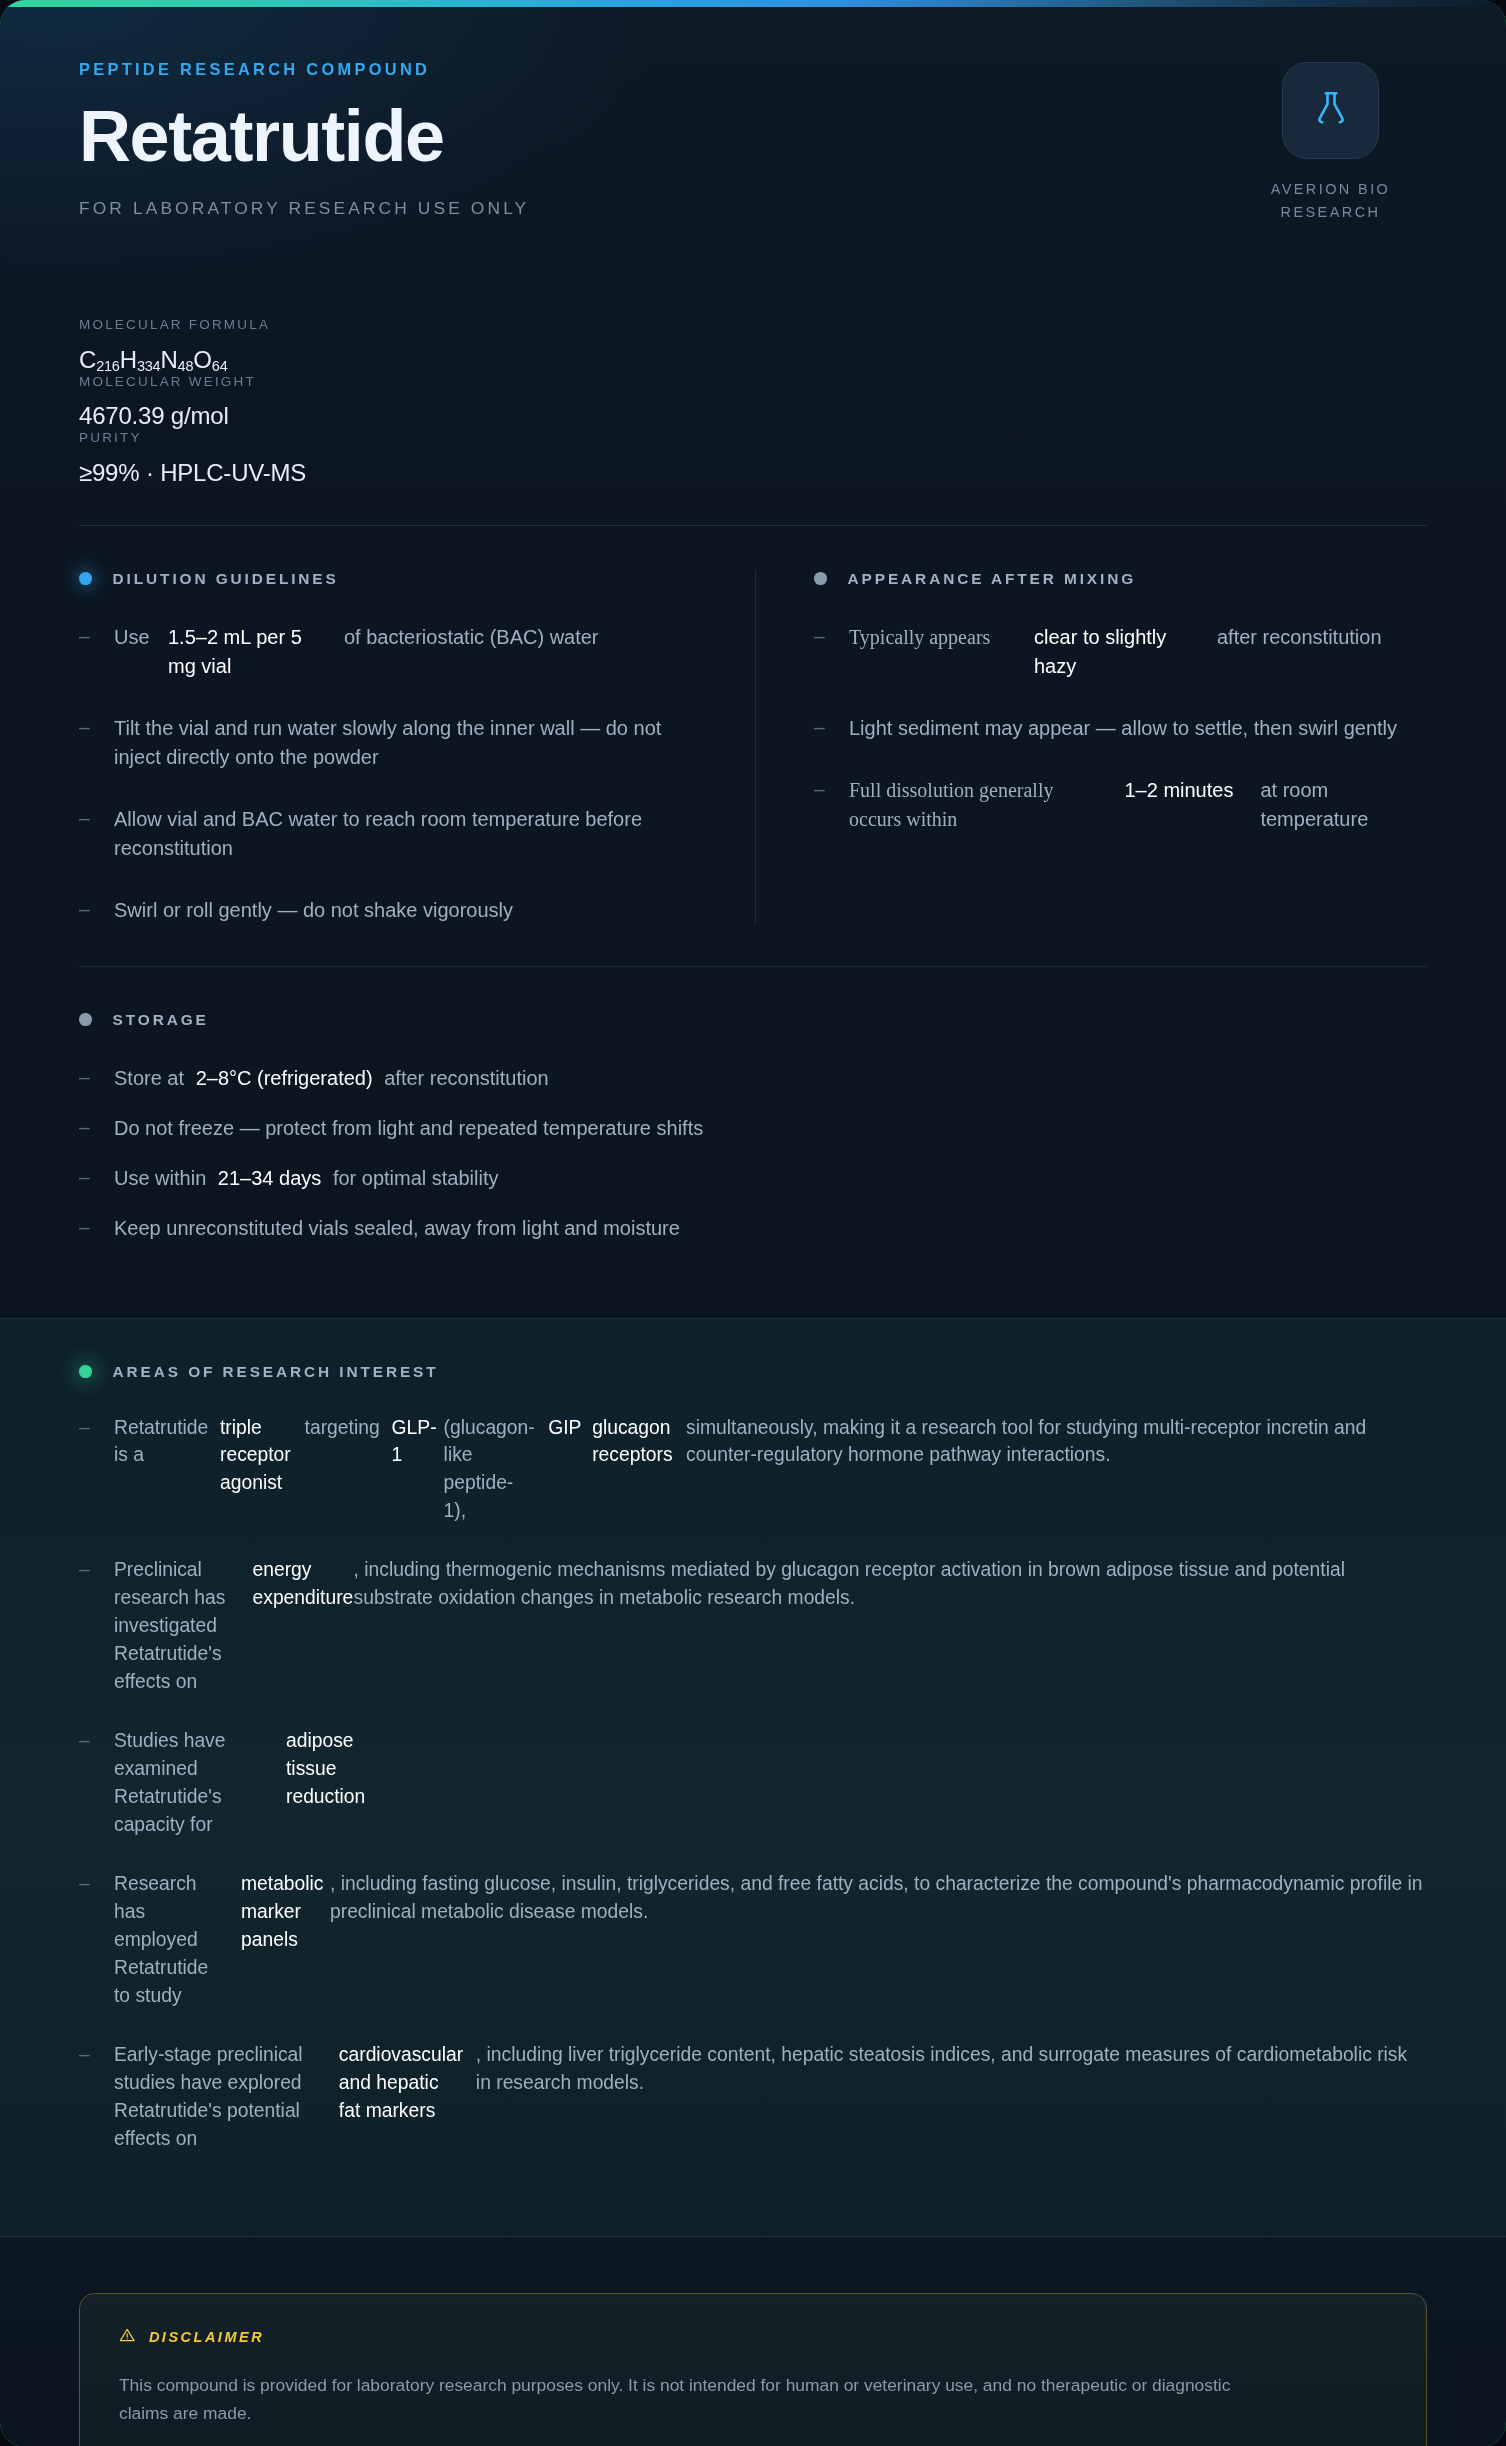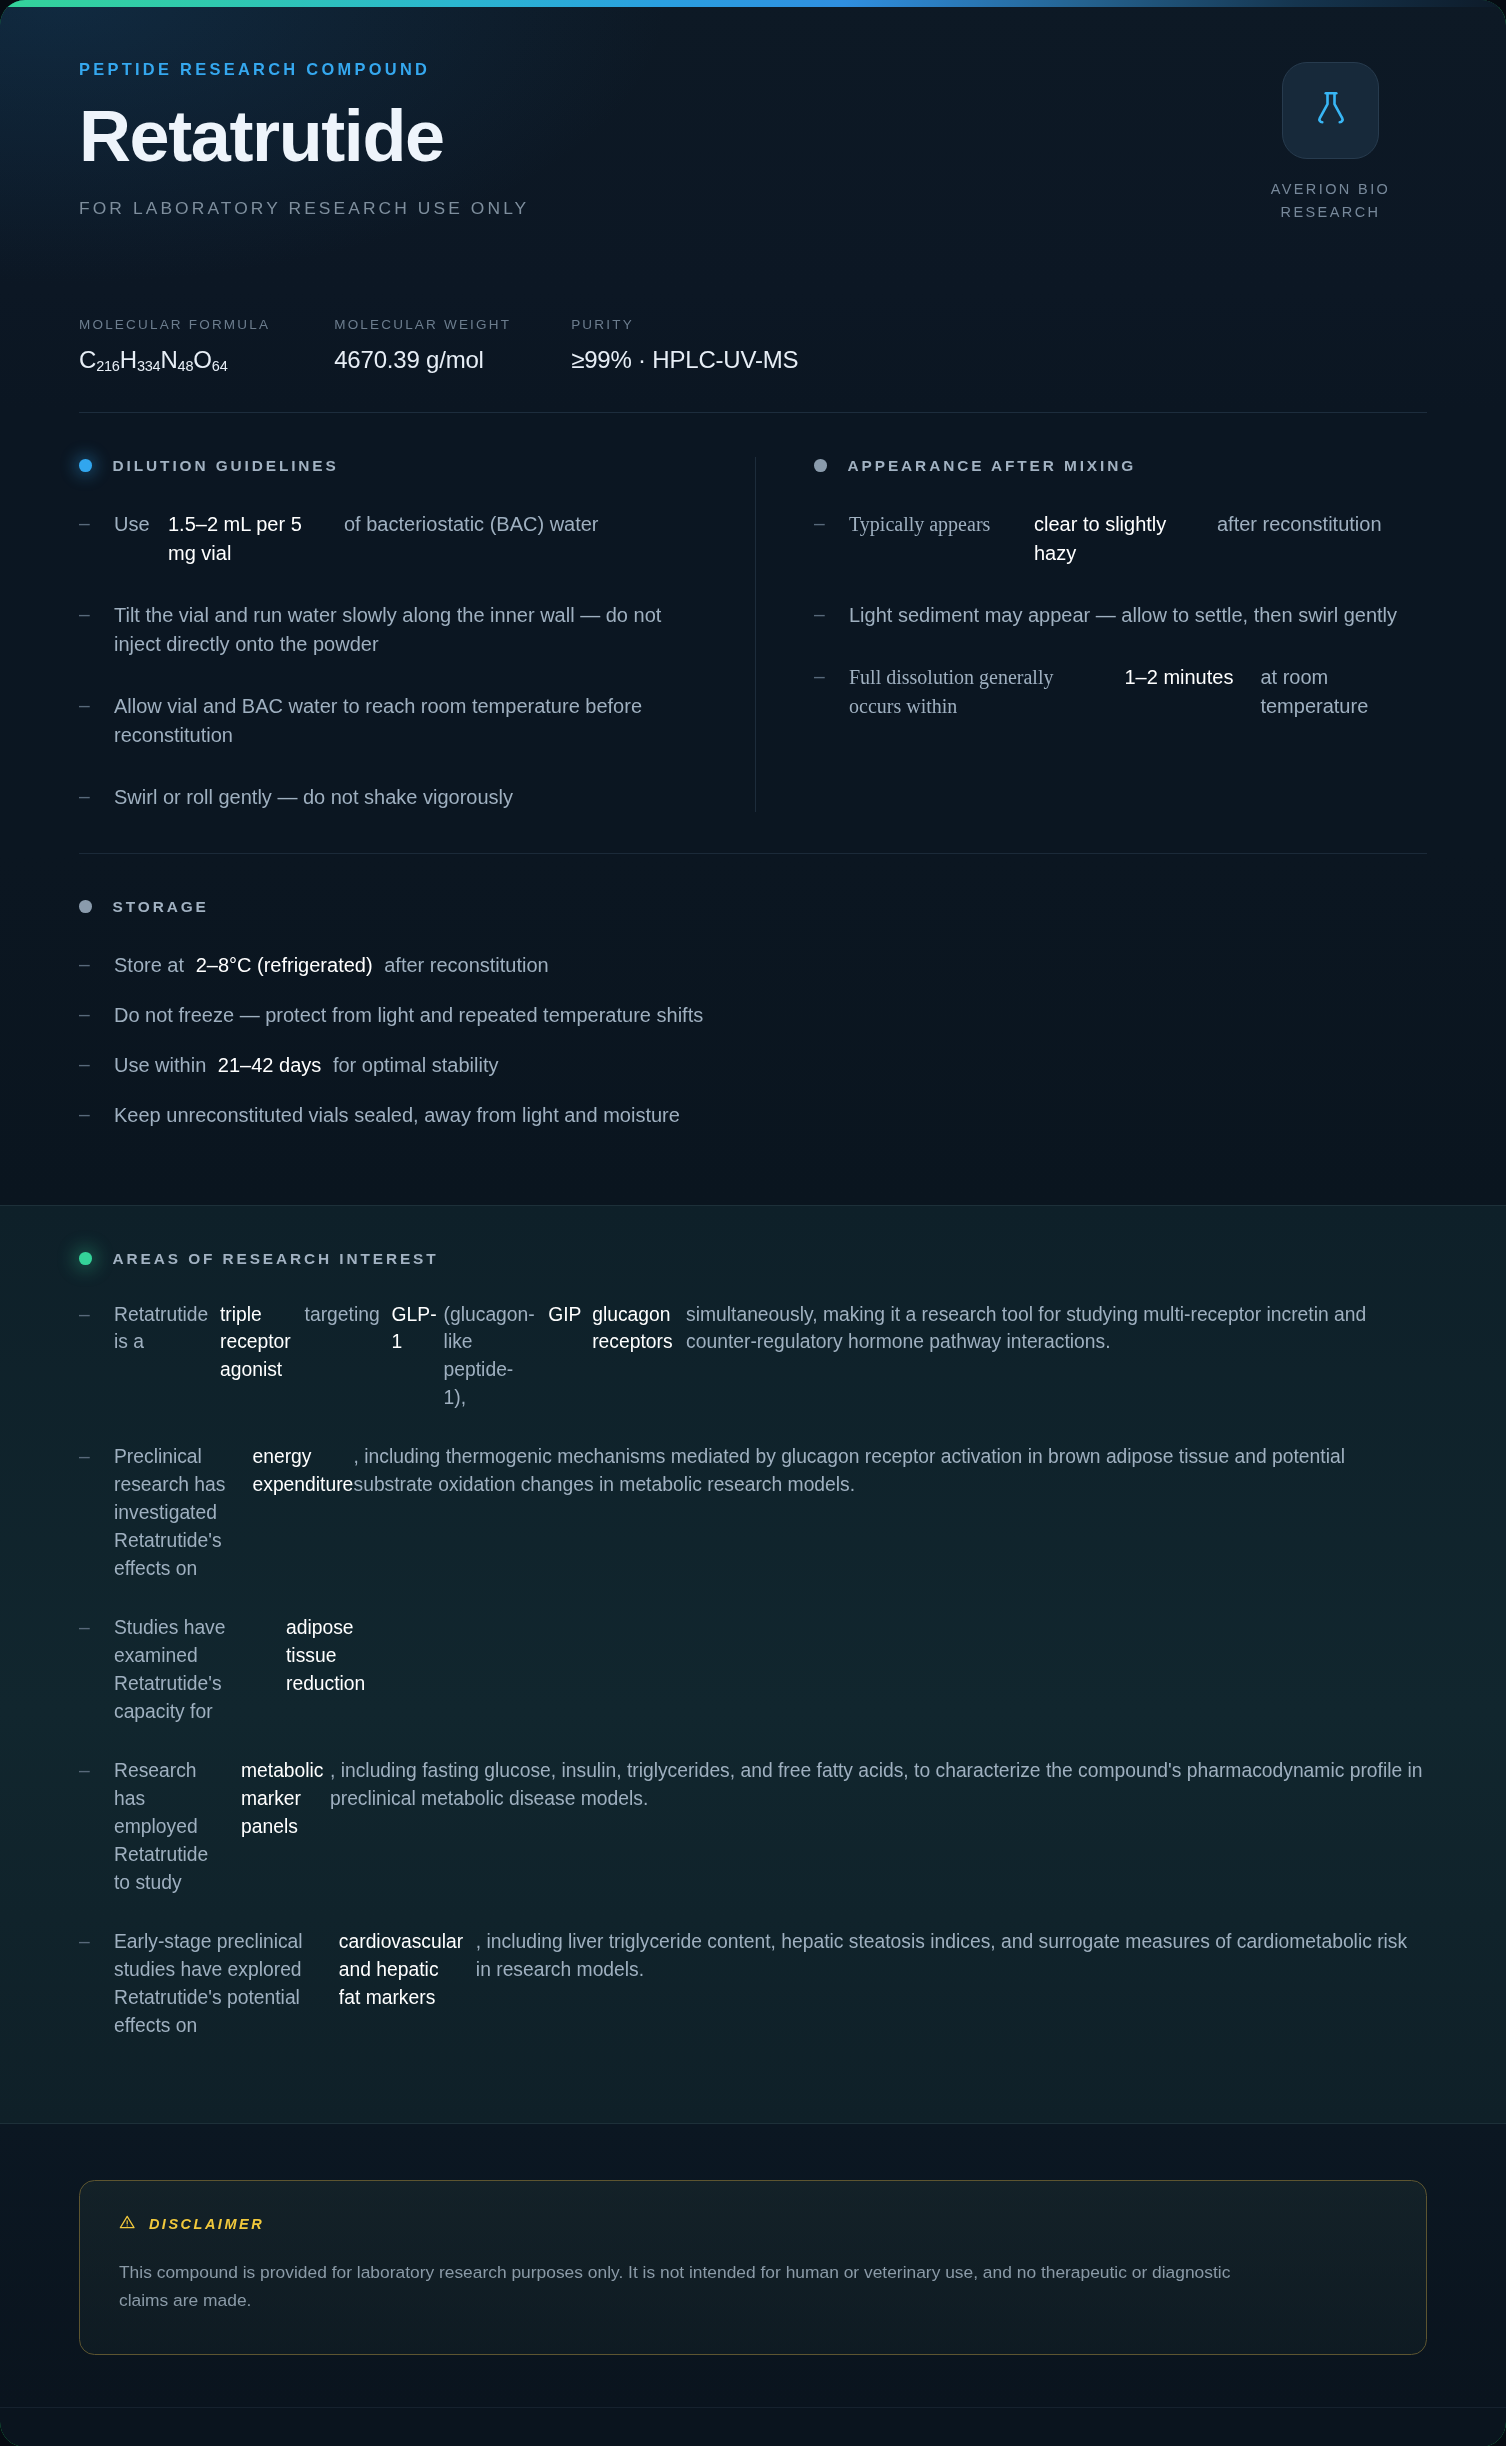--- a/index.html
+++ b/index.html
@@ -82,20 +82,21 @@
     line-height: 1.55;
     color: #77889a;
   }
 
   
   .meta {
     position: relative;
     padding: 27px 79px 39px 79px;
     display: flex;
     background: linear-gradient(180deg, #0c1724 0%, #0b1622 100%);
+    flex-direction: column;
   }
   .meta::after {
     content: "";
     position: absolute;
     left: 79px; right: 79px; bottom: 0;
     height: 1px;
     background: #1d2d3d;
   }
   .meta-col { margin-right: 64px; }
   .meta-col:nth-child(2) { margin-right: 60px; }
@@ -406,21 +407,21 @@
         <span class="dash">–</span>
         <span class="bl-body">
             <span class="seg tail">Do not freeze — protect from light and repeated temperature shifts</span>
           </span>
       </div>
 
       <div class="bullet">
         <span class="dash">–</span>
         <span class="bl-body">
           <span class="seg">Use within</span>
-          <span class="seg em">21–42 days</span>
+          <span class="seg em">21–34 days</span>
           <span class="seg tail">for optimal stability</span>
         </span>
       </div>
 
       <div class="bullet">
         <span class="dash">–</span>
         <span class="bl-body">
             <span class="seg tail">Keep unreconstituted vials sealed, away from light and moisture</span>
           </span>
       </div>

